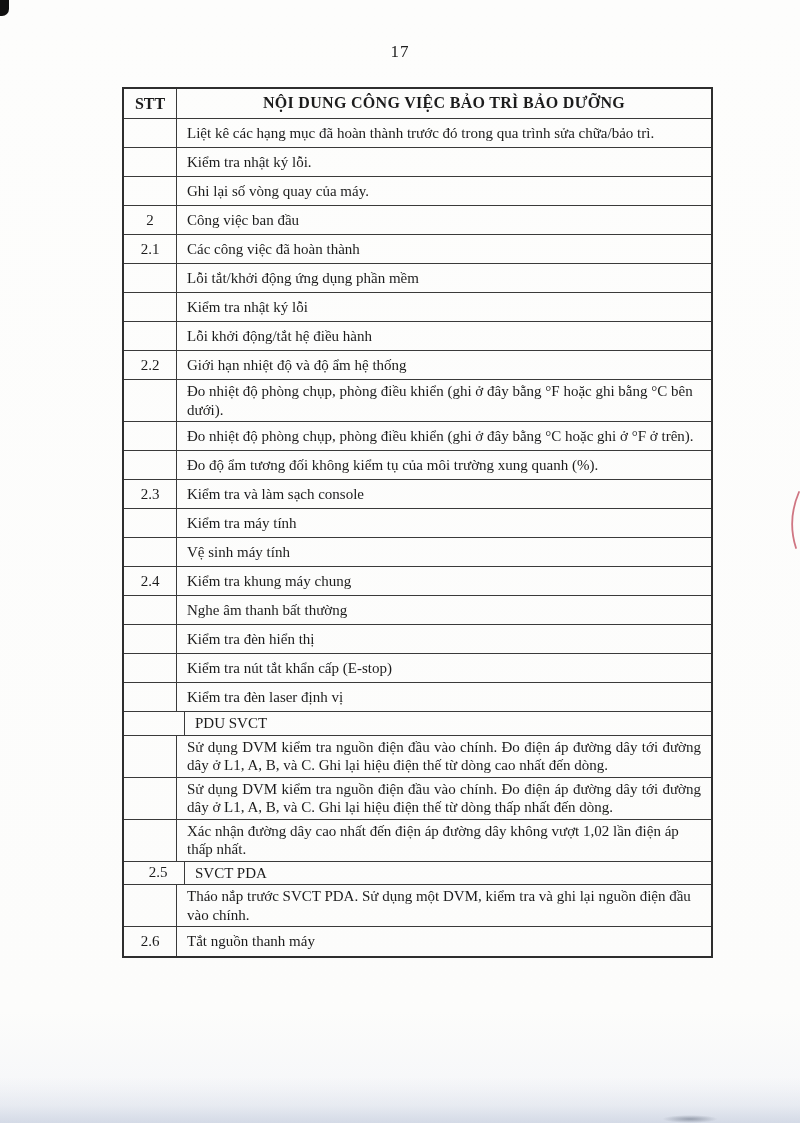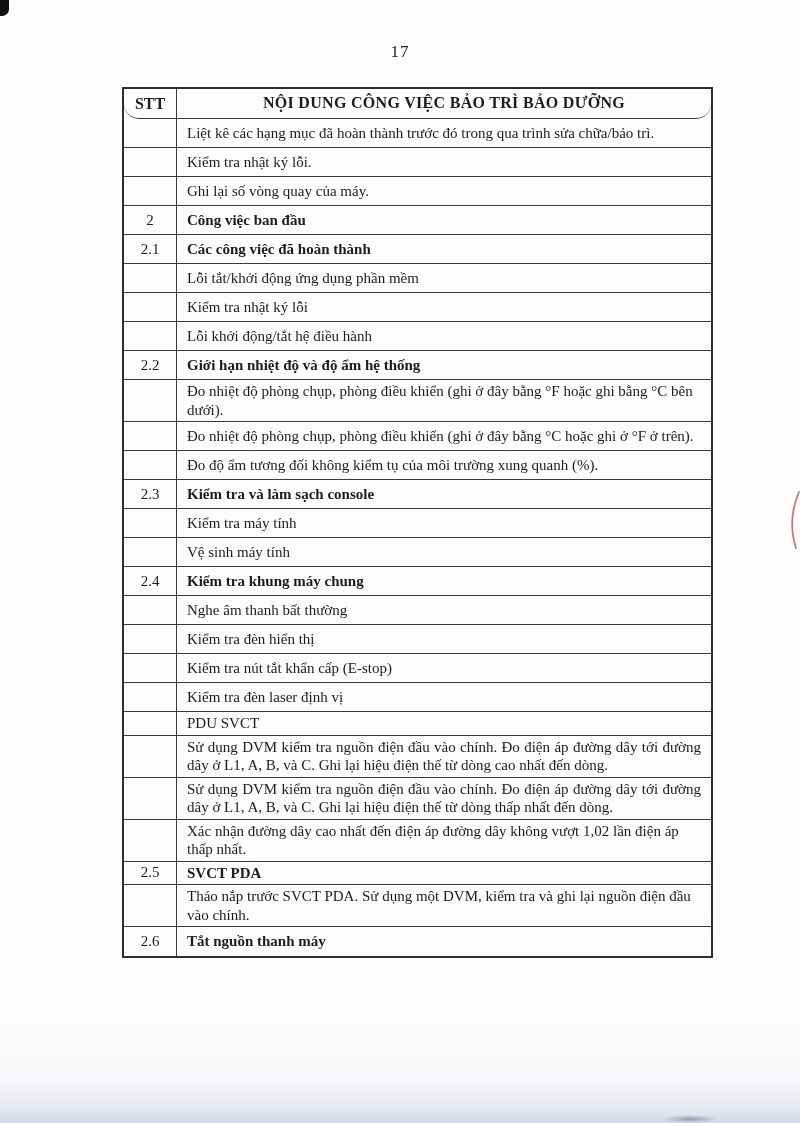--- a/index.html
+++ b/index.html
@@ -66,22 +66,22 @@
     background: transparent;
   }
   .t-row {
     display: flex;
     border-bottom: 1px solid #3a3a3a;
     min-height: 29px;
     box-sizing: border-box;
     align-items: stretch;
   }
   .t-row:last-child { border-bottom: none; justify-content: space-between; }
-  .t-row.compact { min-height: 20px; }
-  .t-row.header-row { min-height: 30px; border-radius: 15px; }
+  .t-row.compact { min-height: 20px; padding-left: 8px; }
+  .t-row.header-row { min-height: 30px; }
   .cell-num {
     width: 53px;
     flex: 0 0 53px;
     border-right: 1px solid #3a3a3a;
     display: flex;
     align-items: center;
     justify-content: center;
     font-size: 15px;
     box-sizing: border-box;
   }
@@ -89,21 +89,21 @@
     flex: 1;
     padding: 2px 10px;
     display: flex;
     align-items: center;
     font-size: 15px;
     line-height: 18.5px;
     box-sizing: border-box;
   }
   .cell-content.justify span { text-align: justify; }
   .cell-content span { display: block; width: 100%; }
-  .t-row.bold .cell-content { font-weight: bold; }
+  .t-row.bold .cell-content { font-weight: normal; }
   .header-row .cell-num { font-weight: bold; font-size: 16px; }
   .header-row .cell-content {
     justify-content: center;
     text-align: center;
     font-weight: bold;
     font-size: 16px;
     letter-spacing: 0.3px;
   }
 </style>
 </head>

